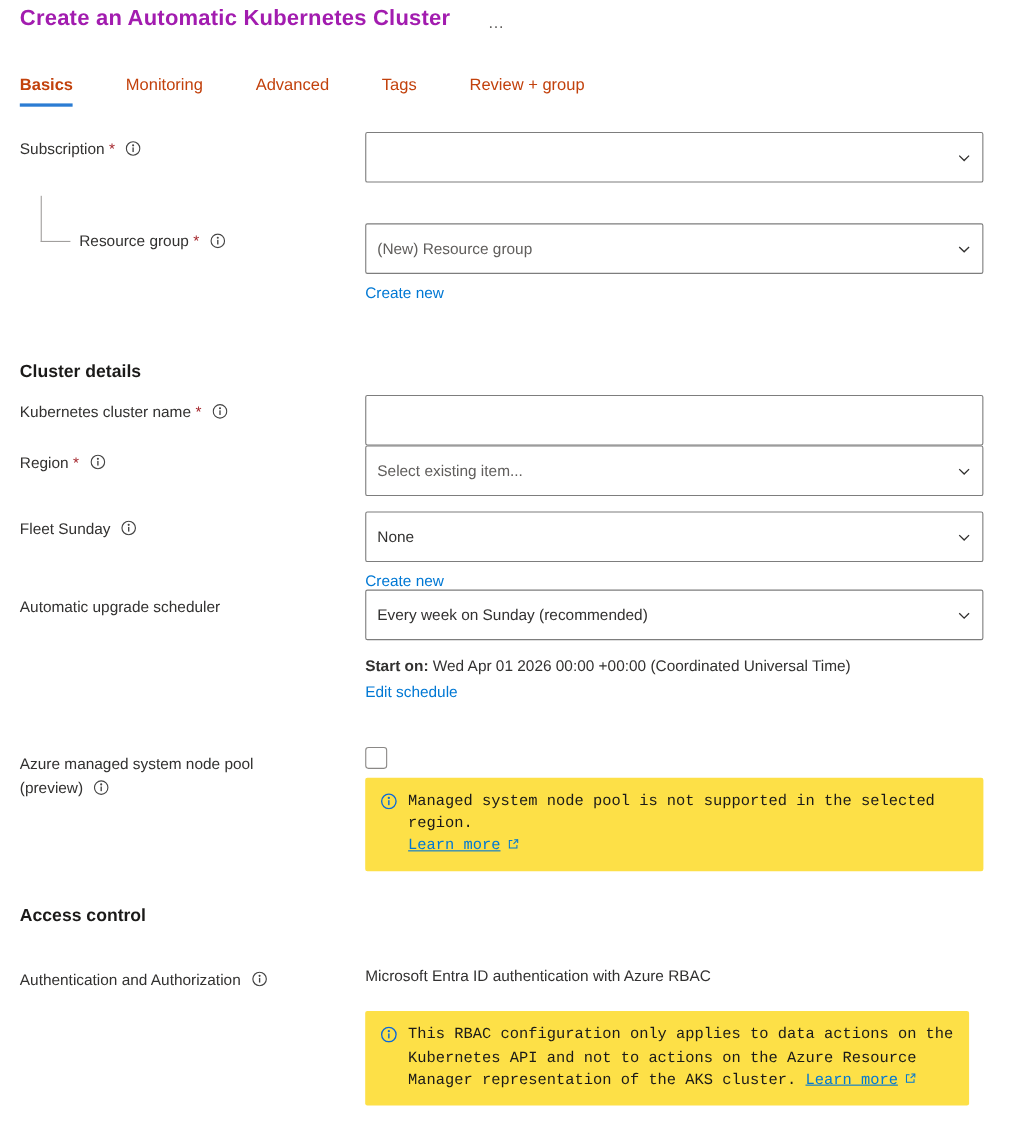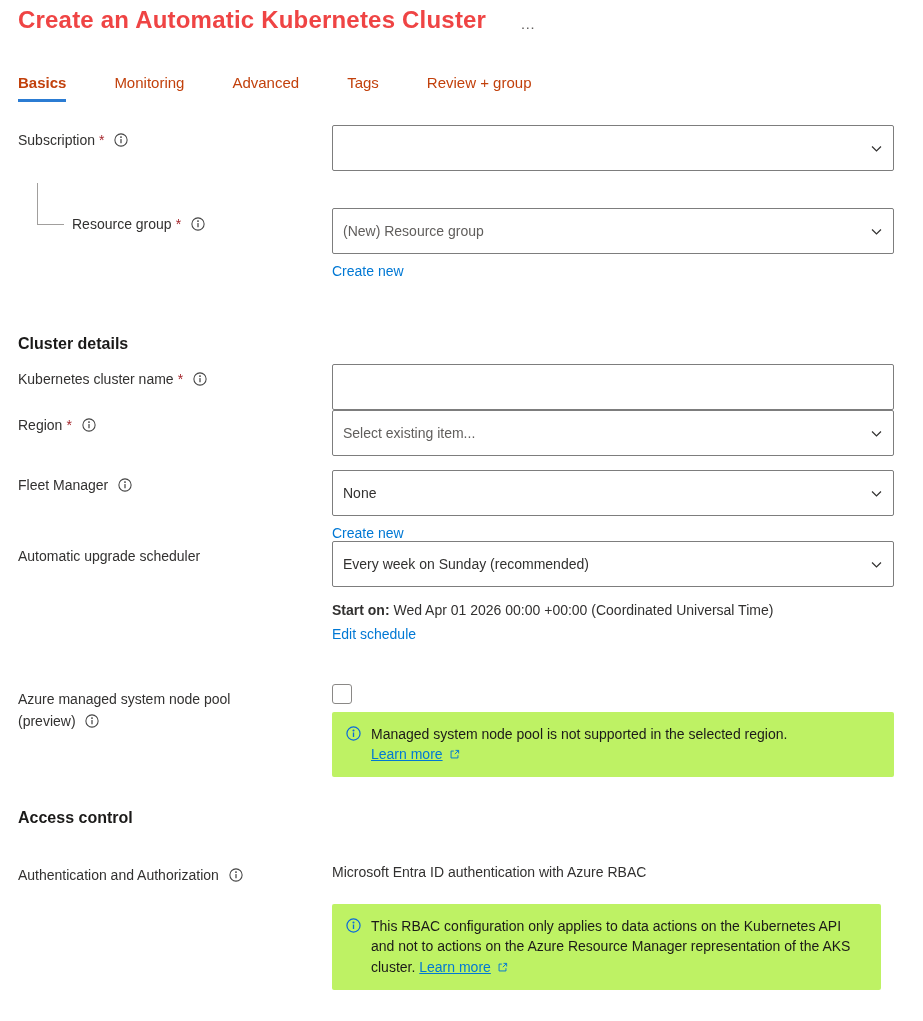--- a/index.html
+++ b/index.html
@@ -9,21 +9,21 @@
     background: #ffffff;
     font-family: "Liberation Sans", "DejaVu Sans", sans-serif;
     color: #323130;
     font-size: 14px;
     overflow: hidden;
   }
   .container { padding: 6px 18px 0 18px; width: 923px; }
 
   
   .page-header { display: flex; align-items: center; }
-  .page-title { font-size: 24px; font-weight: 700; color: #ef4444; letter-spacing: 0.2px; }
+  .page-title { font-size: 20px; font-weight: 700; color: #a21caf; letter-spacing: 0.2px; }
   .more-btn { margin-left: 34px; color: #605e5c; font-size: 15px; letter-spacing: 2px; cursor: pointer; line-height: 1; padding-top: 6px; }
 
   
   .tabs { display: flex; gap: 48px; margin-top: 40px; }
   .tab { font-size: 15px; color: #c2410c; padding-bottom: 8px; cursor: pointer; }
   .tab.active { font-weight: 700; border-bottom: 3px solid #2b7cd3; }
 
   
   .intro { margin-top: 28px; line-height: 1.55; max-width: 880px; color: #323130; }
 
@@ -60,23 +60,24 @@
   
   .start-on { margin-top: 14px; line-height: 1.4; }
   .start-on b { font-weight: 700; }
   .edit-schedule { margin-top: 5px; }
 
   
   .checkbox { width: 20px; height: 20px; border: 1px solid #8a8886; border-radius: 3px; background: #fff; cursor: pointer; }
 
   
   .infobox {
-    background: #bef264; border-radius: 2px;
+    background: #fde047; border-radius: 2px;
     display: flex; gap: 10px; padding: 12px 14px;
     line-height: 1.45;
+    font-family: Liberation Mono, monospace;
   }
   .infobox .ib-icon { color: #0b69da; flex: none; padding-top: 2px; }
   .infobox .ib-body { color: #1b1a19; }
   .infobox .link { margin-right: 4px; }
   .ext-icon { color: #0078d4; display: inline-block; vertical-align: -1px; margin-left: 2px; }
 
   
   .row-subscription { margin-top: 23px; }
   .heading-cluster { margin-top: 56px; }
   .row-name { margin-top: 11px; }
@@ -189,21 +190,21 @@
             <svg width="13" height="13" viewBox="0 0 16 16">
               <path d="M2.5 5.5 L8 11 L13.5 5.5" fill="none" stroke="currentColor" stroke-width="1.5"></path>
             </svg>
           </span>
       </div>
     </div>
   </div>
 
   <div class="row row-fleet">
     <div class="label-col">
-      <span>Fleet Manager</span>
+      <span>Fleet Sunday</span>
       <span class="info-icon"><svg width="14" height="14" viewBox="0 0 16 16">
             <circle cx="8" cy="8" r="7" fill="none" stroke="currentColor" stroke-width="1.2"></circle>
             <circle cx="8" cy="4.7" r="1.1" fill="currentColor"></circle>
             <rect x="7.3" y="6.9" width="1.4" height="4.8" fill="currentColor"></rect>
           </svg></span>
     </div>
     <div class="field-col">
       <div class="select">
         <span class="value">None</span>
         <span class="chevron">

